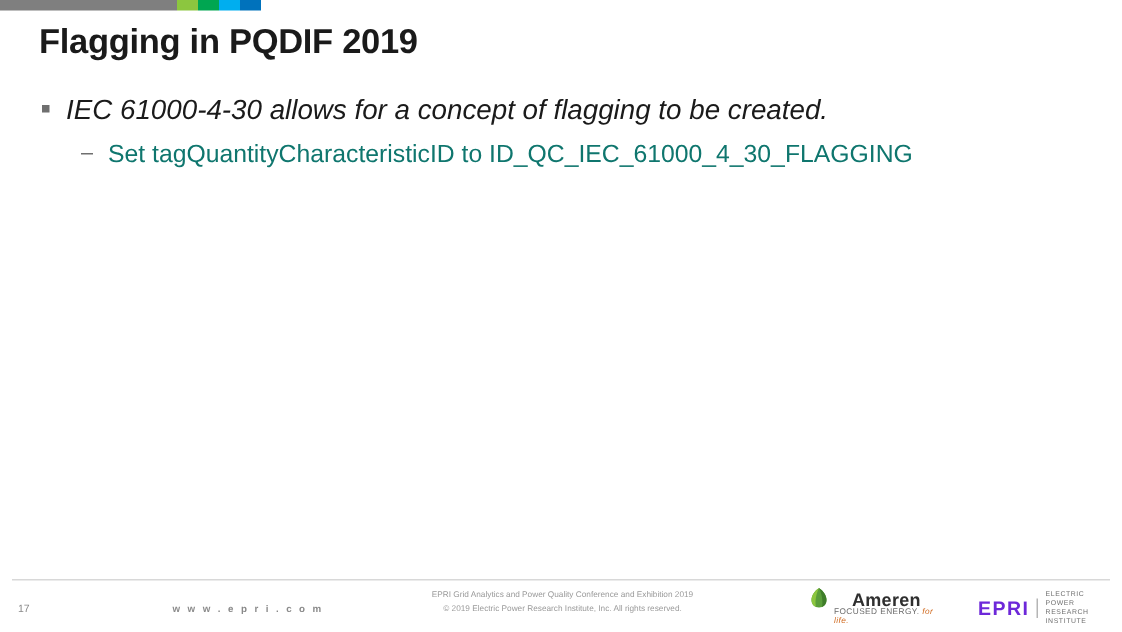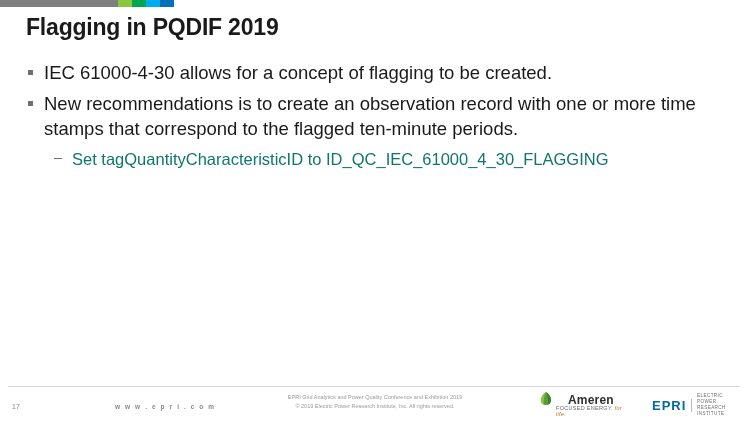--- a/index.html
+++ b/index.html
@@ -50,20 +50,21 @@
     top: 60px;
     width: 700px;
   }
   .bullet-l1 {
     position: relative;
     padding-left: 18px;
     font-size: 18.5px;
     line-height: 25px;
     color: #1a1a1a;
     margin-bottom: 6px;
+    font-style: italic;
   }
   .bullet-l1 .sq {
     position: absolute;
     left: 2px;
     top: 10px;
     width: 5px;
     height: 5px;
     background: #6f6f6f;
   }
   .bullet-l2 {
@@ -163,21 +164,21 @@
     top: 396px;
     width: 86px;
     height: 18px;
     display: flex;
     align-items: center;
   }
   .epri .mark {
     font-size: 13px;
     font-weight: bold;
     letter-spacing: 1px;
-    color: #0369a1;
+    color: #6d28d9;
     font-family: "Liberation Sans", sans-serif;
   }
   .epri .divider {
     width: 1px;
     height: 13px;
     background: #b5b5b5;
     margin: 0 5px;
   }
   .epri .sub {
     font-size: 4.6px;
@@ -202,24 +203,20 @@
 
   <div class="title">Flagging in PQDIF 2019</div>
 
   <div class="body">
 
     <div class="bullet-l1">
       <span class="sq"></span>
       <span>IEC 61000-4-30 allows for a concept of flagging to be created.</span>
     </div>
 
-    <div class="bullet-l1">
-      <span class="sq"></span>
-      <span>New recommendations is to create an observation record with one or more time stamps that correspond to the flagged ten-minute periods.</span>
-    </div>
 
     <div class="bullet-l2">
       <span class="dash"></span>
       <span>Set tagQuantityCharacteristicID to ID_QC_IEC_61000_4_30_FLAGGING</span>
     </div>
 
   </div>
 
   <div class="footer-rule"></div>
 

